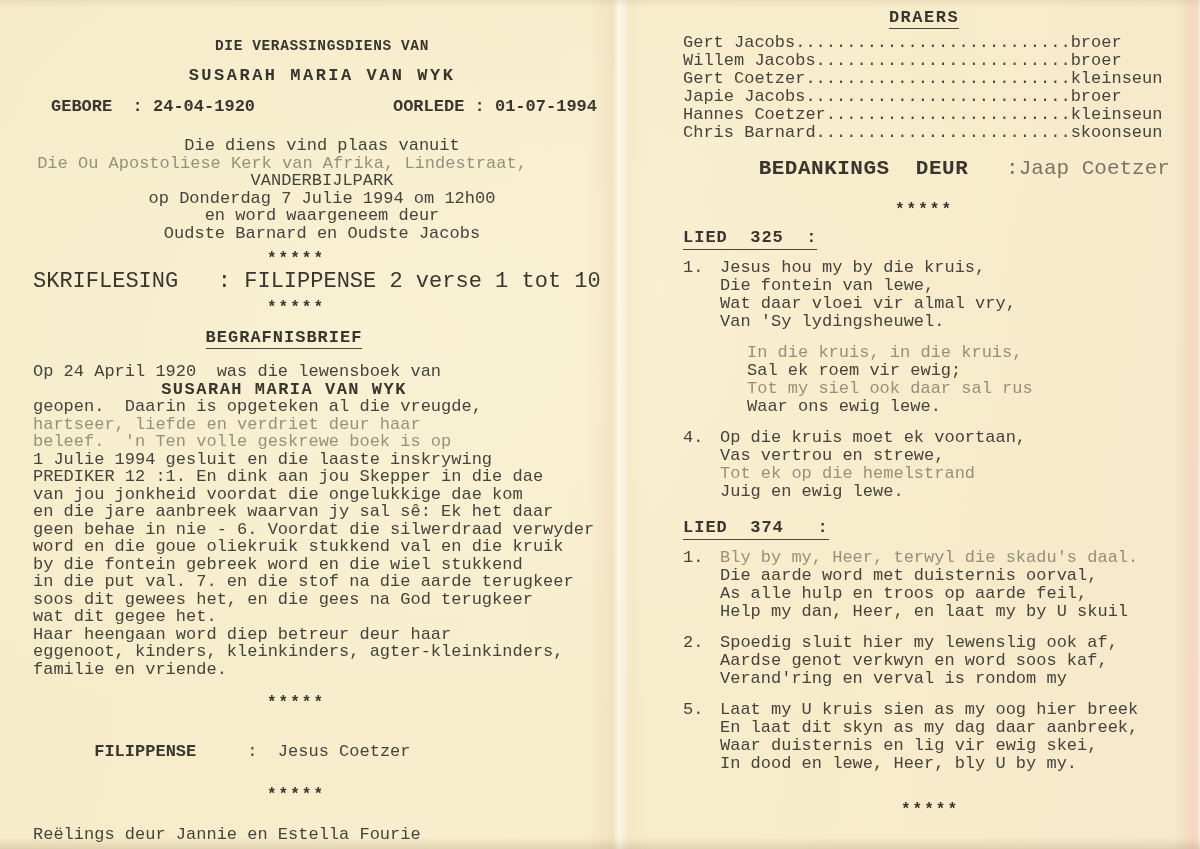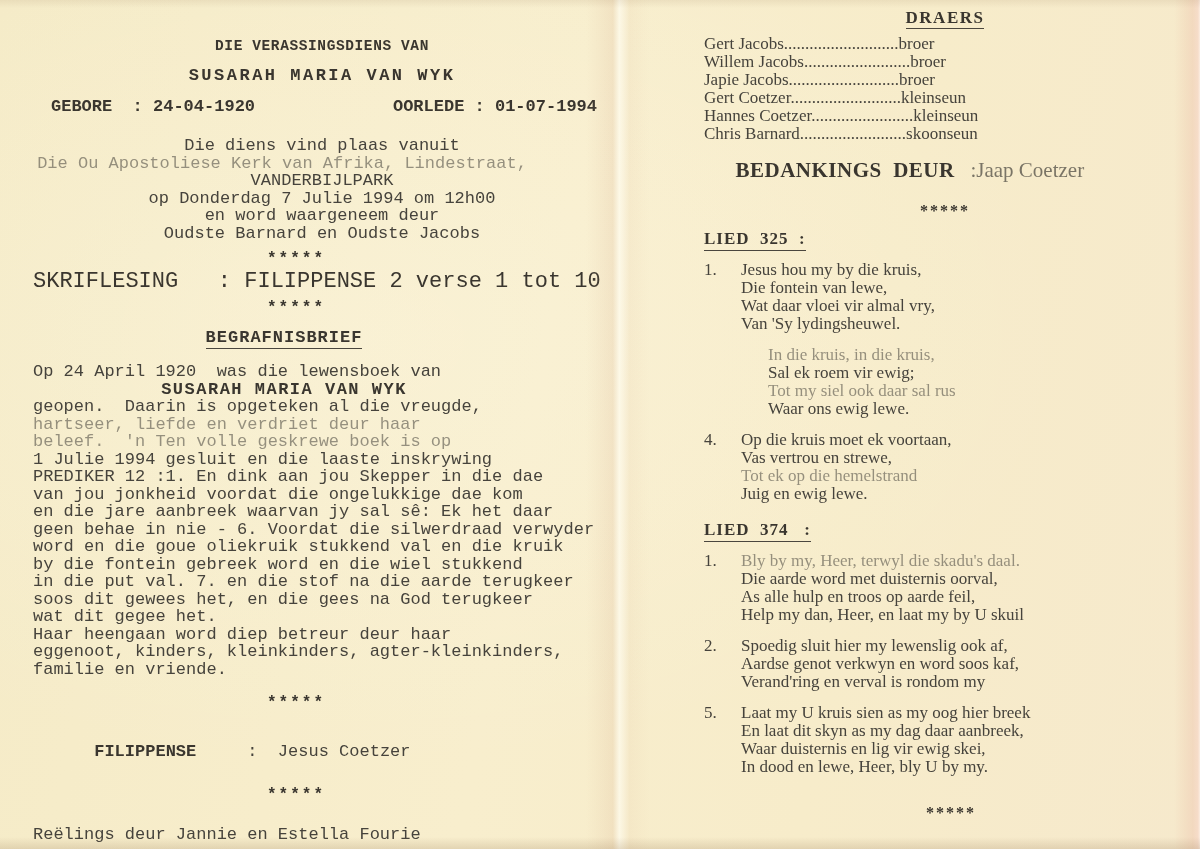--- a/index.html
+++ b/index.html
@@ -86,21 +86,21 @@
     text-align:center;font-size:17px;font-weight:bold;letter-spacing:1.5px;
     color:#3a362f;position:relative;left:-38px;white-space:pre;line-height:17.5px;
   }
   .stars-3{margin-top:16px;}
   .bedank{margin-top:11px;font-size:17px;white-space:pre;}
   .bedank .lbl{font-weight:bold;color:#3a362f;}
   .stars-4{margin-top:6px;}
   .reelings{margin-top:21px;font-size:17px;white-space:pre;line-height:19px;}
 
   
-  #page-right{position:absolute;left:704px;top:8px;width:482px;font-family:Liberation Serif, serif;}
+  #page-right{position:absolute;left:683px;top:8px;width:482px;}
   .rp-title{text-align:center;}
   .rp-title span{
     font-size:17px;font-weight:bold;letter-spacing:1.5px;color:#3a362f;
     border-bottom:1.6px solid #4a463e;padding-bottom:1px;white-space:pre;
   }
   .draers-rows{margin-top:7px;}
   .draers-rows .tline{line-height:18px;}
   .bedank-deur{font-size:21px;white-space:pre;line-height:18px;}
   .bedank-deur .lbl{font-weight:bold;color:#3a362f;letter-spacing:0.5px;}
   .bedank-deur .val{opacity:0.7;}
@@ -175,22 +175,22 @@
 
   </div>
 
   <div id="page-right">
     <div class="rp-title">
       <span>DRAERS</span>
     </div>
     <div class="draers-rows">
         <div class="tline">Gert Jacobs...........................broer</div>
         <div class="tline">Willem Jacobs.........................broer</div>
+        <div class="tline">Gert Coetzer..........................kleinseun</div>
         <div class="tline">Japie Jacobs..........................broer</div>
-        <div class="tline">Gert Coetzer..........................kleinseun</div>
         <div class="tline">Hannes Coetzer........................kleinseun</div>
         <div class="tline">Chris Barnard.........................skoonseun</div>
       </div>
     <div class="bedank-deur">
       <span class="lbl">BEDANKINGS  DEUR</span><span class="val">   :Jaap Coetzer</span>
     </div>
     <div class="stars rp-stars1">*****</div>
     <div class="lied-title">
       <span>LIED  325  :</span>
     </div>

